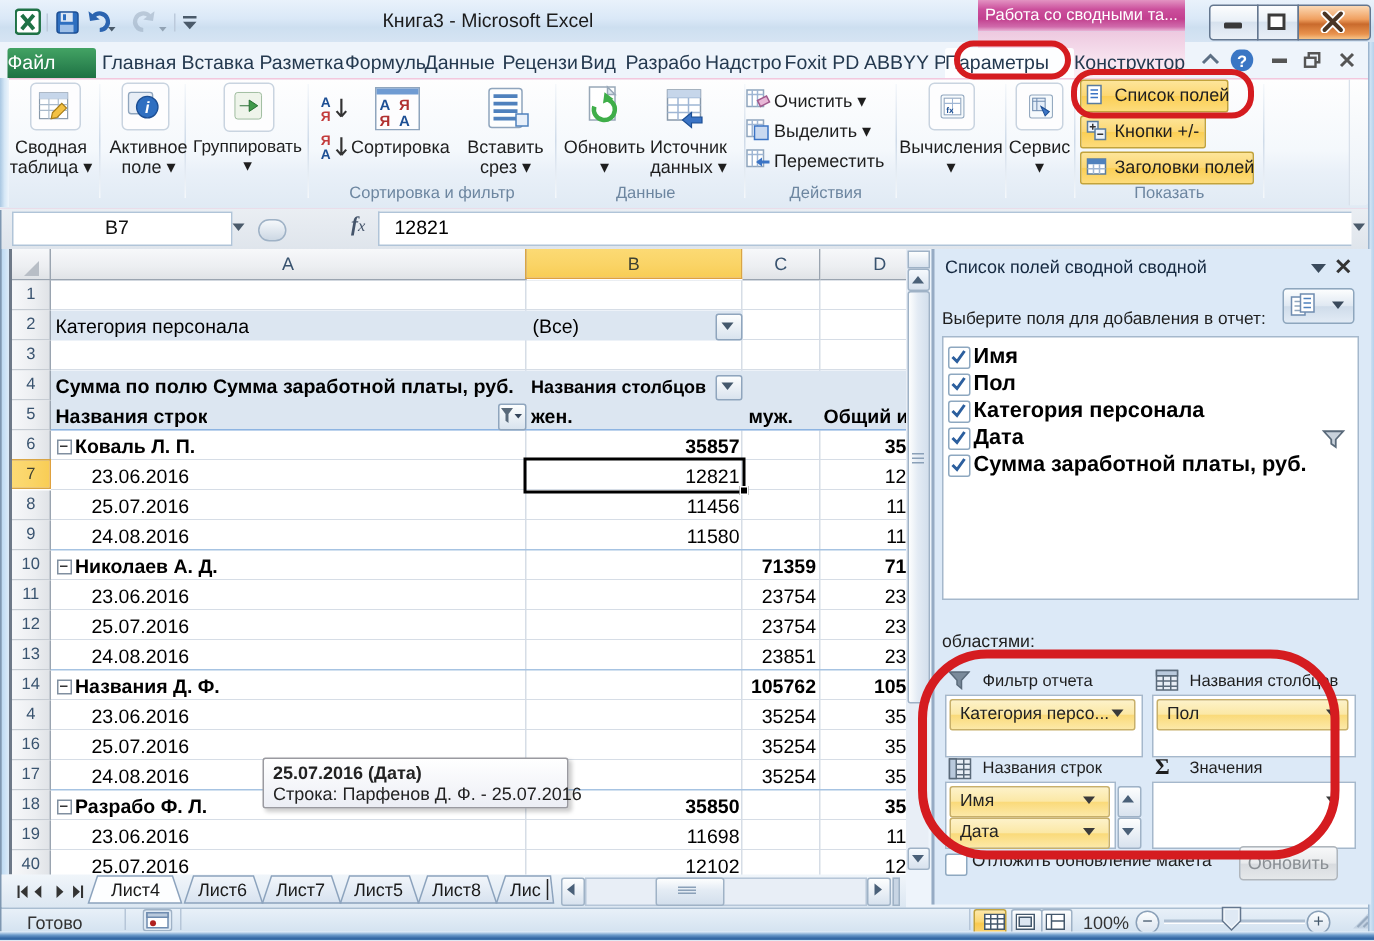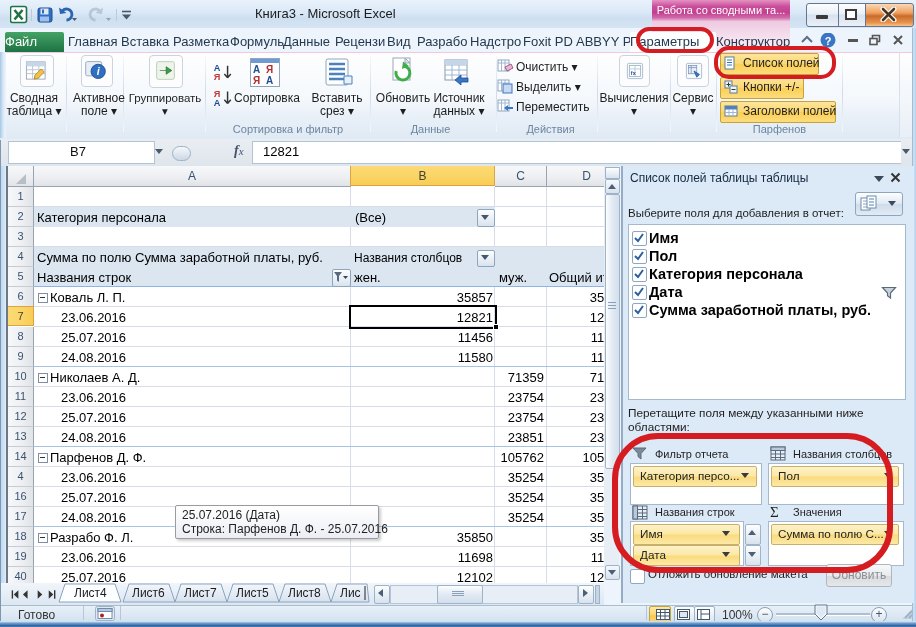--- a/index.html
+++ b/index.html
@@ -1,17 +1,17 @@
 <!DOCTYPE html>
 <html><head><meta charset="utf-8">
 <style>
 html,body{margin:0;padding:0}
 #win{position:relative;width:916px;height:627px;font-family:"Liberation Sans",sans-serif;overflow:hidden;background:#eef4fb}
 .abs{position:absolute}
-.b{font-weight:normal}
+.b{font-weight:bold}
 #titlebar{left:0;top:0;width:916px;height:28px;background:linear-gradient(#e9f2fb 0%,#dae8f7 45%,#cddff0 65%,#d6e4f3 100%)}
 #title{left:255px;top:6px;width:280px;text-align:left;font-size:13px;color:#1b1b1b}
 #ctx{left:652px;top:0;width:138px;height:21px;background:linear-gradient(#e393c2 0%,#cb4f9c 30%,#c2408f 60%,#d06aab 85%,#edbcda 100%);color:#fff;font-size:11px;text-align:center;line-height:20px}
 #tabs{left:0;top:28px;width:916px;height:24px}
 .tab{position:absolute;top:32px;height:20px;font-size:13px;color:#24394f;line-height:19px;white-space:nowrap}
 #ribbon{left:0;top:52px;width:916px;height:86px;background:linear-gradient(#fefefe 0%,#f4f8fc 55%,#e9f0f8 72%,#e0eaf4 100%);border-top:1px solid #f3c7dd;border-bottom:1px solid #eba9c9}
 .gsep{position:absolute;top:56px;width:1px;height:76px;background:linear-gradient(#f5f8fb,#cfdbe9,#f5f8fb)}
 .glabel{position:absolute;top:123px;font-size:11px;color:#6d86a0;text-align:center;white-space:nowrap}
 .btnlabel{position:absolute;font-size:12px;color:#1e1e1e;text-align:center;line-height:13px;white-space:nowrap}
 .amberbtn{position:absolute;height:20px;background:linear-gradient(#fde59a 0%,#fcd772 50%,#fbcf55 51%,#fddc7c 100%);border:1px solid #c2a33c;border-radius:2px;font-size:12px;color:#1e1e1e;line-height:19px;white-space:nowrap}
@@ -109,21 +109,21 @@
 <div class="gsep" style="left:205px"></div>
     <div class="gsep" style="left:370px"></div>
 <div class="gsep" style="left:496px"></div>
     <div class="gsep" style="left:597px"></div>
 <div class="gsep" style="left:670px"></div>
     <div class="gsep" style="left:716px"></div>
 <div class="gsep" style="left:842px"></div>
 <div class="glabel" style="left:206px;width:164px">Сортировка и фильтр</div>
 <div class="glabel" style="left:371px;width:119px">Данные</div>
 <div class="glabel" style="left:491px;width:119px">Действия</div>
-<div class="glabel" style="left:717px;width:125px">Парфенов</div>
+<div class="glabel" style="left:717px;width:125px">Показать</div>
 
 <div class="abs" style="left:20px;top:55px;width:32px;height:30px;border:1px solid #c9d4e0;border-radius:4px;background:#fdfdfe"></div>
 <div class="abs" style="left:81px;top:55px;width:30px;height:30px;border:1px solid #c9d4e0;border-radius:4px;background:#fdfdfe"></div>
 <div class="abs" style="left:149px;top:55px;width:32px;height:31px;border:1px solid #c9d4e0;border-radius:4px;background:#fdfdfe"></div>
 <svg class="abs" style="left:24px;top:58px" width="25" height="25" viewBox="0 0 32 32">
   <rect x="3" y="5" width="24" height="22" fill="#fff" stroke="#8899aa"></rect>
   <path d="M3 10 h24 M3 15 h24 M3 20 h24 M11 5 v22 M19 5 v22" stroke="#aabbcc" fill="none"></path>
   <rect x="3" y="5" width="24" height="5" fill="#c6d6ea"></rect>
   <path d="M14 22 l8 -8 l4 4 l-8 8 l-5 1 z" fill="#f3c143" stroke="#a67c18"></path>
 </svg>
@@ -334,21 +334,21 @@
 <div class="abs" style="left:547px;top:407px;width:57px;height:20px;overflow:hidden">
       <div class="cell num" style="left:0;top:3px;width:79px">23754</div>
     </div>
 <div class="cell" style="left:61px;top:430px">24.08.2016</div>
 <div class="cell num" style="left:494px;top:430px;width:50px">23851</div>
 <div class="abs" style="left:547px;top:427px;width:57px;height:20px;overflow:hidden">
       <div class="cell num" style="left:0;top:3px;width:79px">23851</div>
     </div>
 <div class="abs" style="left:38px;top:453px;width:8px;height:8px;border:1px solid #808fa0;background:#fff"></div>
 <div class="abs" style="left:39.5px;top:456.5px;width:5px;height:1px;background:#333"></div>
-<div class="cell b" style="left:50px;top:450px">Парфенов Д. Ф.</div>
+<div class="cell b" style="left:50px;top:450px">Названия Д. Ф.</div>
 <div class="cell b num" style="left:494px;top:450px;width:50px">105762</div>
 <div class="abs" style="left:547px;top:447px;width:57px;height:20px;overflow:hidden">
       <div class="cell b num" style="left:0;top:3px;width:79px">105762</div>
     </div>
 <div class="cell" style="left:61px;top:470px">23.06.2016</div>
 <div class="cell num" style="left:494px;top:470px;width:50px">35254</div>
 <div class="abs" style="left:547px;top:467px;width:57px;height:20px;overflow:hidden">
       <div class="cell num" style="left:0;top:3px;width:79px">35254</div>
     </div>
 <div class="cell" style="left:61px;top:490px">25.07.2016</div>
@@ -473,21 +473,21 @@
 <div class="abs" style="left:871px;top:607px;width:14px;height:14px;background:linear-gradient(#fdfefe,#d8e2ee);border:1px solid #8aa0b8;border-radius:8px;text-align:center;line-height:13px;font-size:12px;color:#44586c">+</div>
 <svg class="abs" style="left:901px;top:607px" width="13" height="13" viewBox="0 0 13 13">
       <path d="M12 1 L12 12 L1 12 Z" fill="#c3d2e2"></path>
       <path d="M11 4 l-7 7 M11 8 l-3 3" stroke="#98abc0" stroke-width="1.5"></path>
     </svg>
 <div class="abs" style="left:912px;top:28px;width:4px;height:593px;background:linear-gradient(90deg,#8fa9c4,#cfe2f4 40%,#b5d2ec)"></div>
 <div class="abs" style="left:0;top:140px;width:1px;height:481px;background:#7e97b1"></div>
 <div class="abs" id="winbottom"></div>
 <div class="abs" id="pane"></div>
 
-<div class="panelabel" style="left:630px;top:171px;font-size:12px;color:#15283f">Список полей таблицы таблицы</div>
+<div class="panelabel" style="left:630px;top:171px;font-size:12px;color:#15283f">Список полей сводной сводной</div>
 <div class="abs" style="left:874px;top:176px;width:0;height:0;border-left:5px solid transparent;border-right:5px solid transparent;border-top:6px solid #3a4a5c"></div>
 <svg class="abs" style="left:890px;top:172px" width="11" height="11" viewBox="0 0 11 11">
       <path d="M1.5 1.5 l8 8 M9.5 1.5 l-8 8" stroke="#333" stroke-width="2"></path>
     </svg>
 <div class="panelabel" style="left:628px;top:207px;font-size:11.5px">Выберите поля для добавления в отчет:</div>
 <div class="abs" style="left:855px;top:192px;width:46px;height:22px;background:linear-gradient(#fdfefe,#dfe8f2 50%,#cfdcea 52%,#e2ebf5);border:1px solid #8ea6bd;border-radius:3px"></div>
 <svg class="abs" style="left:860px;top:195px" width="18" height="16" viewBox="0 0 18 16">
   <rect x="1" y="3" width="9" height="12" fill="#fff" stroke="#6f8cb0"></rect>
       <path d="M3 6 h5 M3 9 h5 M3 12 h5" stroke="#8fa5bd"></path>
   <rect x="7" y="1" width="9" height="12" fill="#fff" stroke="#6f8cb0"></rect>
@@ -518,21 +518,20 @@
 <div class="fitem" style="left:649px;top:284px">Дата</div>
 <div class="chk" style="left:632px;top:303px"></div>
 <svg class="abs" style="left:633px;top:304px" width="12" height="12" viewBox="0 0 12 12">
       <path d="M2 6 l3 3 l5 -7" stroke="#2c5f9e" stroke-width="2" fill="none"></path>
     </svg>
 <div class="fitem" style="left:649px;top:302px">Сумма заработной платы, руб.</div>
 <svg class="abs" style="left:881px;top:286px" width="16" height="14" viewBox="0 0 16 14">
       <path d="M1.5 1.5 h13 l-5 5.5 v5 l-3 -2.2 v-2.8 z" fill="#c9d2dc" stroke="#5a6a7a" stroke-width="1.2"></path>
     </svg>
 
-<div class="panelabel" style="left:628px;top:406px;font-size:11.8px">Перетащите поля между указанными ниже</div>
 <div class="panelabel" style="left:628px;top:420px;font-size:11.8px">областями:</div>
 
 <svg class="abs" style="left:632px;top:447px" width="15" height="13" viewBox="0 0 15 13">
       <path d="M1 1 h13 l-5 5.5 v5.5 l-3 -2.5 v-3 z" fill="#7a8a9a" stroke="#5a6a7a"></path>
     </svg>
 <div class="panelabel" style="left:655px;top:448px">Фильтр отчета</div>
 <svg class="abs" style="left:770px;top:446px" width="16" height="15" viewBox="0 0 16 15">
       <rect x="1" y="1" width="14" height="13" fill="#e8eef6" stroke="#5a6a7a"></rect>
       <path d="M1 4.5 h14 M1 8 h14 M1 11.5 h14 M5.5 1 v13 M10.5 1 v13" stroke="#5a6a7a"></path>
       <rect x="1" y="1" width="14" height="3.5" fill="#b9c9dc" stroke="#5a6a7a"></rect>
@@ -556,21 +555,20 @@
 <div class="panebox" style="left:630px;top:521px;width:112px;height:43px"></div>
 <div class="panebox" style="left:768px;top:521px;width:134px;height:43px"></div>
 <div class="fieldbtn" style="left:633px;top:524px;width:99px">Имя</div>
 <div class="abs" style="left:722px;top:531px;width:0;height:0;border-left:4px solid transparent;border-right:4px solid transparent;border-top:5px solid #3a3a3a"></div>
 <div class="fieldbtn" style="left:633px;top:545px;width:99px">Дата</div>
 <div class="abs" style="left:722px;top:552px;width:0;height:0;border-left:4px solid transparent;border-right:4px solid transparent;border-top:5px solid #3a3a3a"></div>
 <div class="abs" style="left:745px;top:524px;width:14px;height:19px;background:linear-gradient(#fdfefe,#d8e2ee);border:1px solid #9fb2c6;border-radius:2px"></div>
 <div class="abs" style="left:748px;top:530px;width:0;height:0;border-left:4px solid transparent;border-right:4px solid transparent;border-bottom:5px solid #4a6078"></div>
 <div class="abs" style="left:745px;top:545px;width:14px;height:19px;background:linear-gradient(#fdfefe,#d8e2ee);border:1px solid #9fb2c6;border-radius:2px"></div>
 <div class="abs" style="left:748px;top:552px;width:0;height:0;border-left:4px solid transparent;border-right:4px solid transparent;border-top:5px solid #4a6078"></div>
-<div class="fieldbtn" style="left:771px;top:524px;width:120px">Сумма по полю С...</div>
 <div class="abs" style="left:884px;top:531px;width:0;height:0;border-left:4px solid transparent;border-right:4px solid transparent;border-top:5px solid #3a3a3a"></div>
 
 <div class="chk" style="left:630px;top:569px"></div>
 <div class="panelabel" style="left:648px;top:568px;font-size:11.5px">Отложить обновление макета</div>
 <div class="abs" style="left:826px;top:564px;width:64px;height:21px;background:linear-gradient(#f7f8f9,#e8eaec 50%,#d8dbdf 52%,#e5e8ea);border:1px solid #b0b6bc;border-radius:3px;font-size:12px;color:#8a8f94;text-align:center;line-height:20px">Обновить</div>
 
 <div class="abs" style="left:175px;top:505px;width:202px;height:32px;background:linear-gradient(#ffffff,#eceef5);border:1px solid #9a9aa0;border-radius:2px;box-shadow:2px 2px 3px rgba(0,0,0,0.2)"></div>
 <div class="abs b" style="left:182px;top:508px;font-size:12px;color:#222">25.07.2016 (Дата)</div>
 <div class="abs" style="left:182px;top:522px;font-size:12px;color:#222">Строка: Парфенов Д. Ф. - 25.07.2016</div>
 

